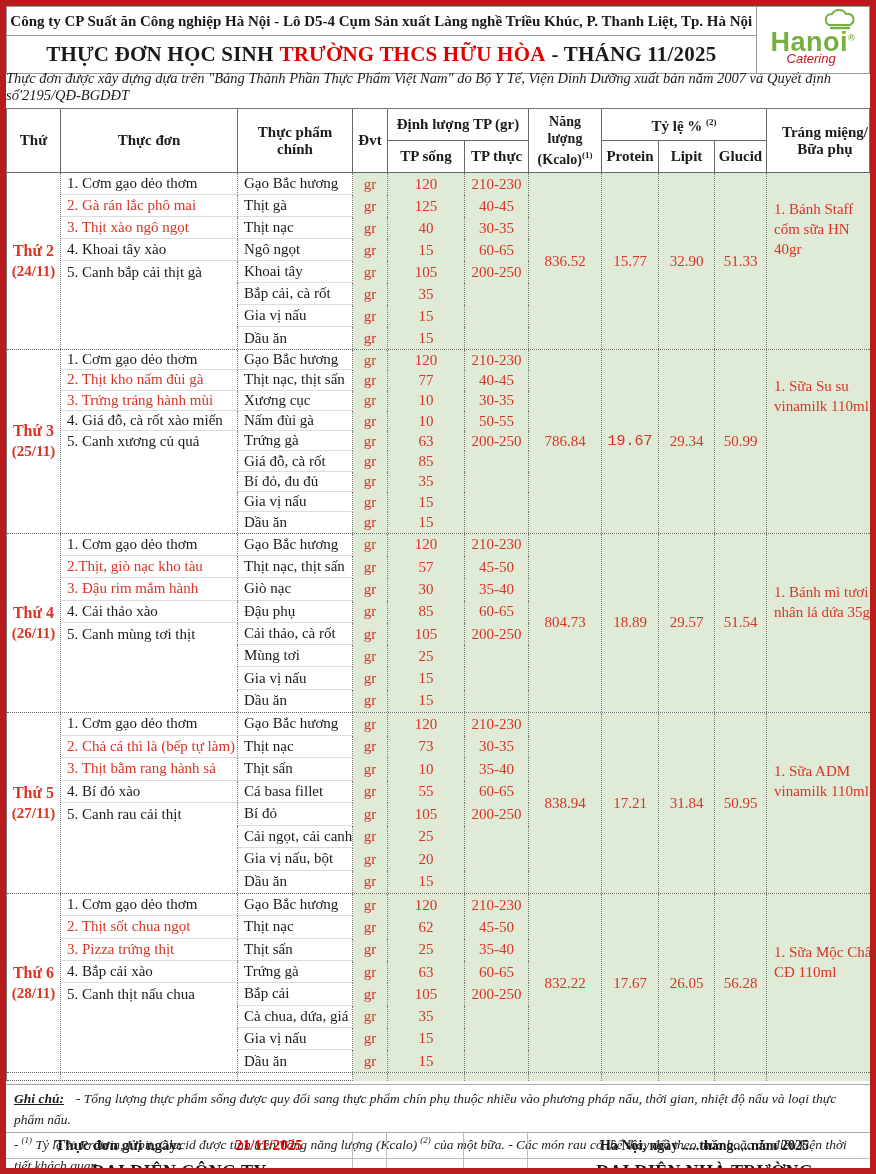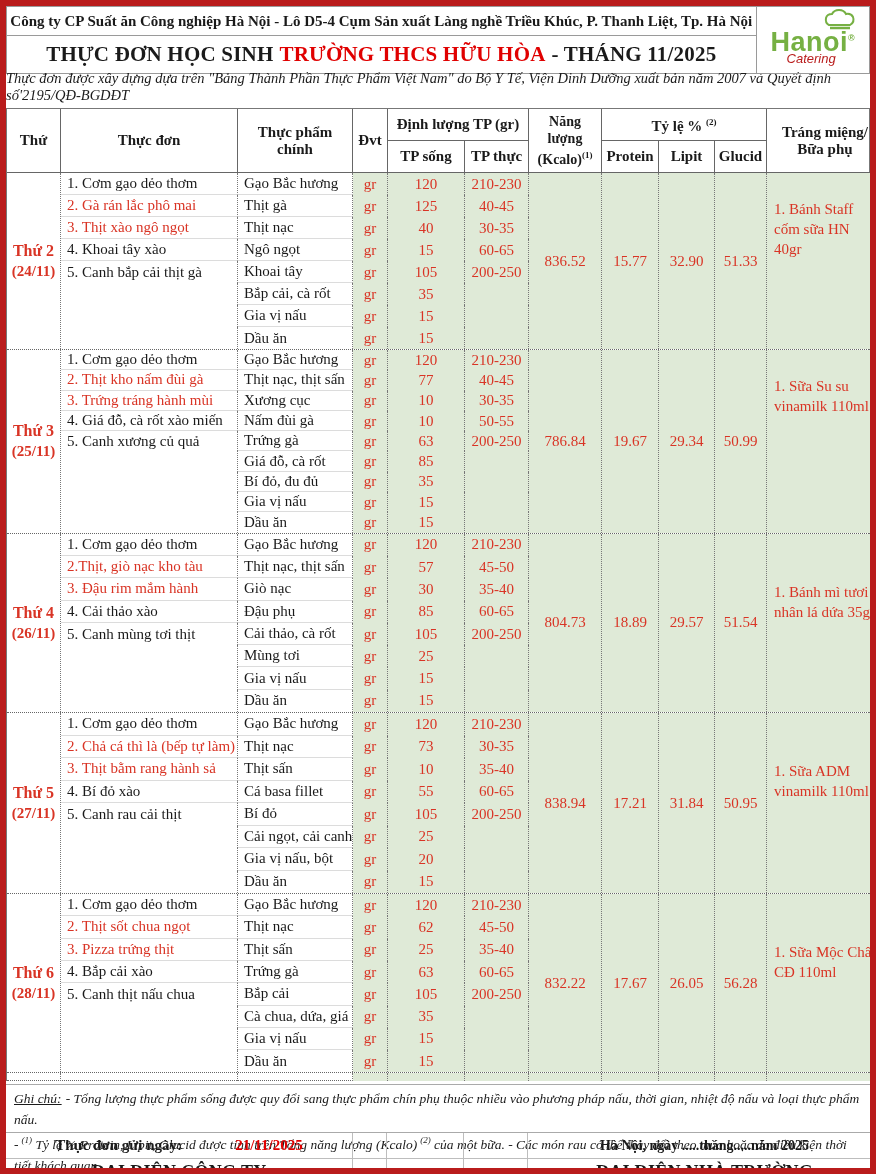--- a/index.html
+++ b/index.html
@@ -53,21 +53,21 @@
   .dessert { align-items:flex-start; padding:26px 4px 0 7px; line-height:20px; white-space:normal; }
   .day.late .dessert { padding-top:48px; }
 
   .strip { height:8px; border-bottom:1px dotted #666; }
   .strip .c { font-size:1px; }
   .gap { height:4px; border-bottom:1px solid #aaa; }
 
   
   .notes { height:48px; padding:3px 8px 0 8px; font-size:13.5px; font-style:italic;
            line-height:21px; border-bottom:1px solid #aaa; }
-  .note-label { font-weight:normal; text-decoration:underline; margin-right:4px; }
+  .note-label { font-weight:bold; text-decoration:underline; margin-right:12px; }
   .note-seg { margin-right:3px; }
 
   
   .sig { display:grid; grid-template-columns:347px 34px 77px 64px 354px; grid-template-rows:26px 28px; }
   .sig > div { border-right:1px solid #bdbdbd; border-bottom:1px solid #bdbdbd; display:flex;
                align-items:center; justify-content:center; }
   .sig-send { font-weight:bold; font-size:15px;gap:48px; }
   .sig-date { color:#e00000; margin-left:5px; }
   .sig-place { font-weight:bold; font-size:14px; }
   .sig-role { font-weight:bold; font-size:18px; letter-spacing:.3px; }
@@ -220,21 +220,21 @@
           <div class="c txt u" style="grid-area: 8 / 3;">Gia vị nấu</div>
           <div class="c green center red" style="grid-area: 8 / 4;">gr</div>
           <div class="c green center red" style="grid-area: 8 / 5;">15</div>
           <div class="c green center red" style="grid-area: 8 / 6;"></div>
           <div class="c txt" style="grid-area: 9 / 2;"></div>
           <div class="c txt" style="grid-area: 9 / 3;">Dầu ăn</div>
           <div class="c green center red" style="grid-area: 9 / 4;">gr</div>
           <div class="c green center red" style="grid-area: 9 / 5;">15</div>
           <div class="c green center red" style="grid-area: 9 / 6;"></div>
           <div class="c green center red" style="grid-area: 1 / 7 / span 9;">786.84</div>
-          <div class="c green center red" style="grid-area: 1 / 8 / span 9;">19.67</div>
+          <div class="c green center red" style="grid-area: 1 / 8 / span 9; font-family: Liberation Mono, monospace;">19.67</div>
           <div class="c green center red" style="grid-area: 1 / 9 / span 9;">29.34</div>
           <div class="c green center red" style="grid-area: 1 / 10 / span 9;">50.99</div>
           <div class="c green red dessert lastcol" style="grid-area: 1 / 11 / span 9;">1. Sữa Su su vinamilk 110ml</div>
         </div>
         <div class="grid day late" style="grid-auto-rows: 22.3px;">
           <div class="c thu-cell" style="grid-area: 1 / 1 / span 8;">
             <div class="">Thứ 4</div>
             <div class="thu-date">(26/11)</div>
           </div>
           <div class="c txt u" style="grid-area: 1 / 2;">1. Cơm gạo dẻo thơm</div>

